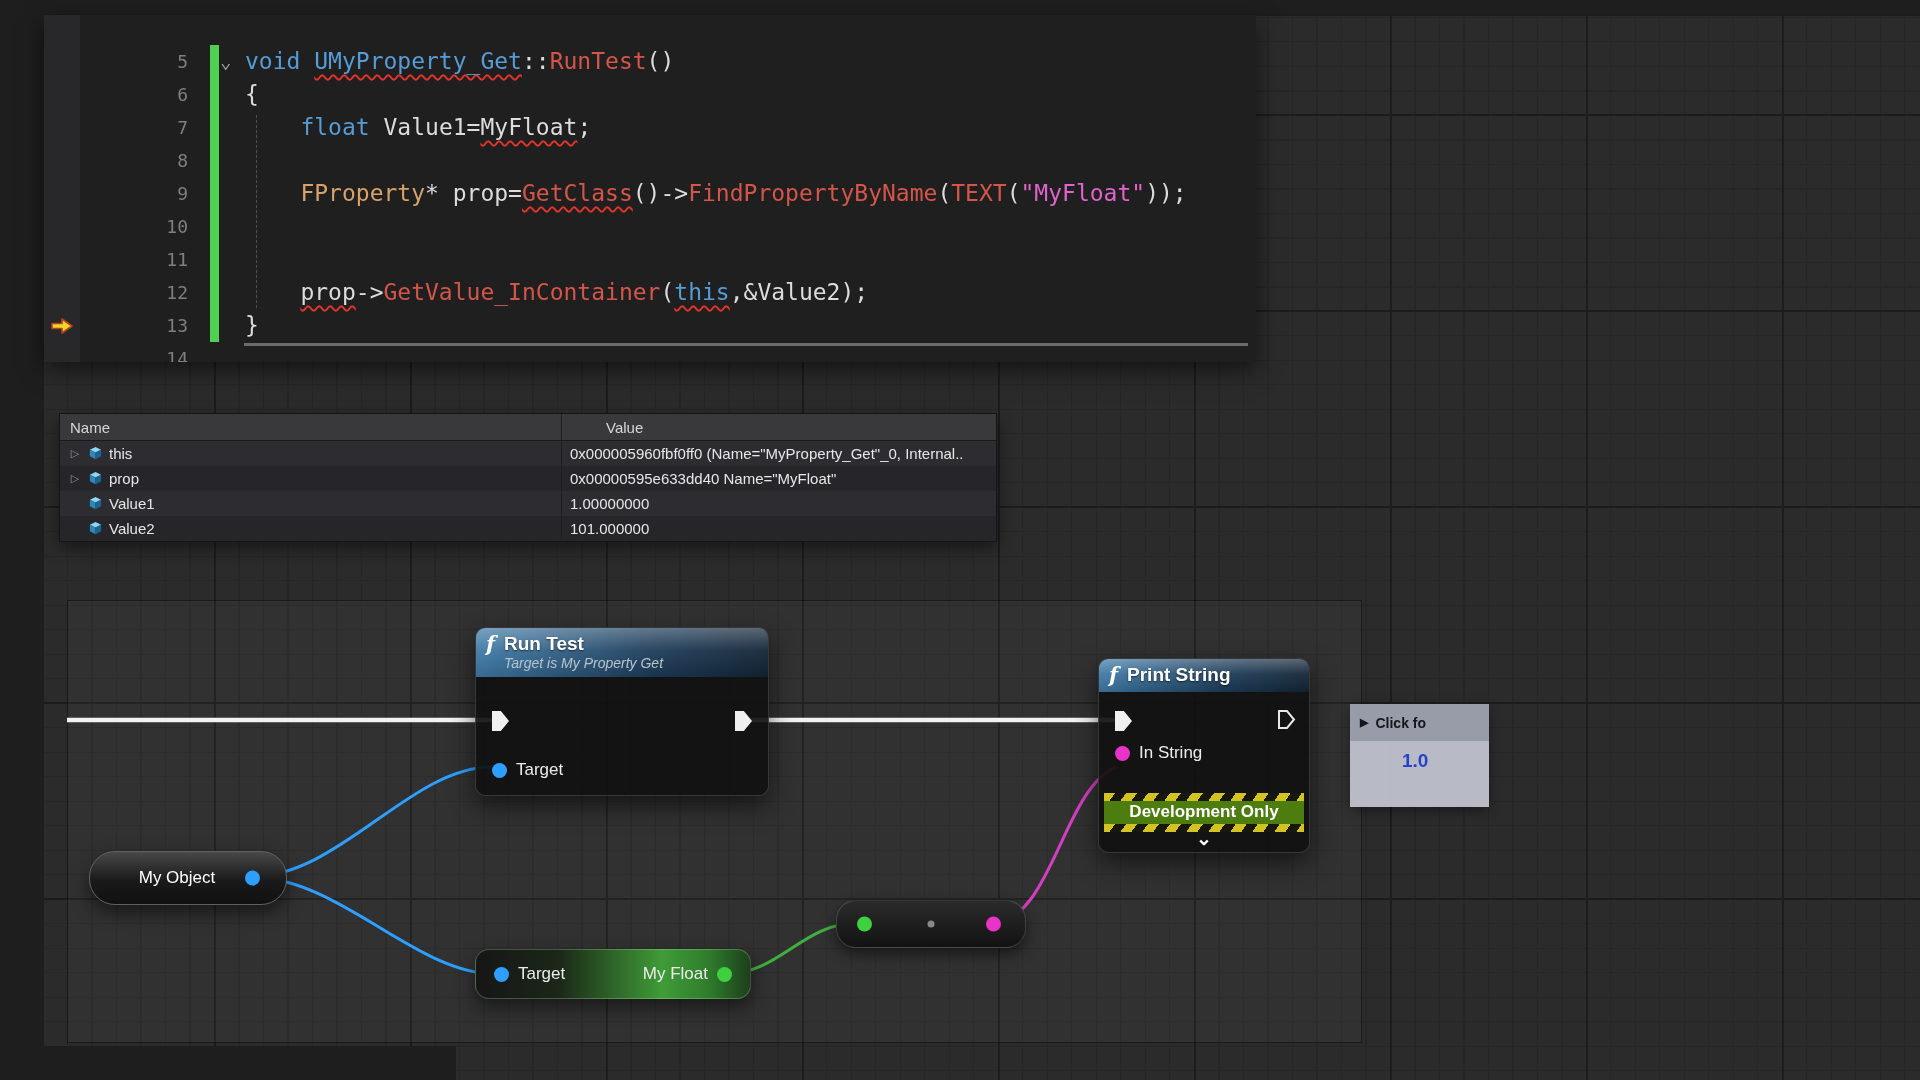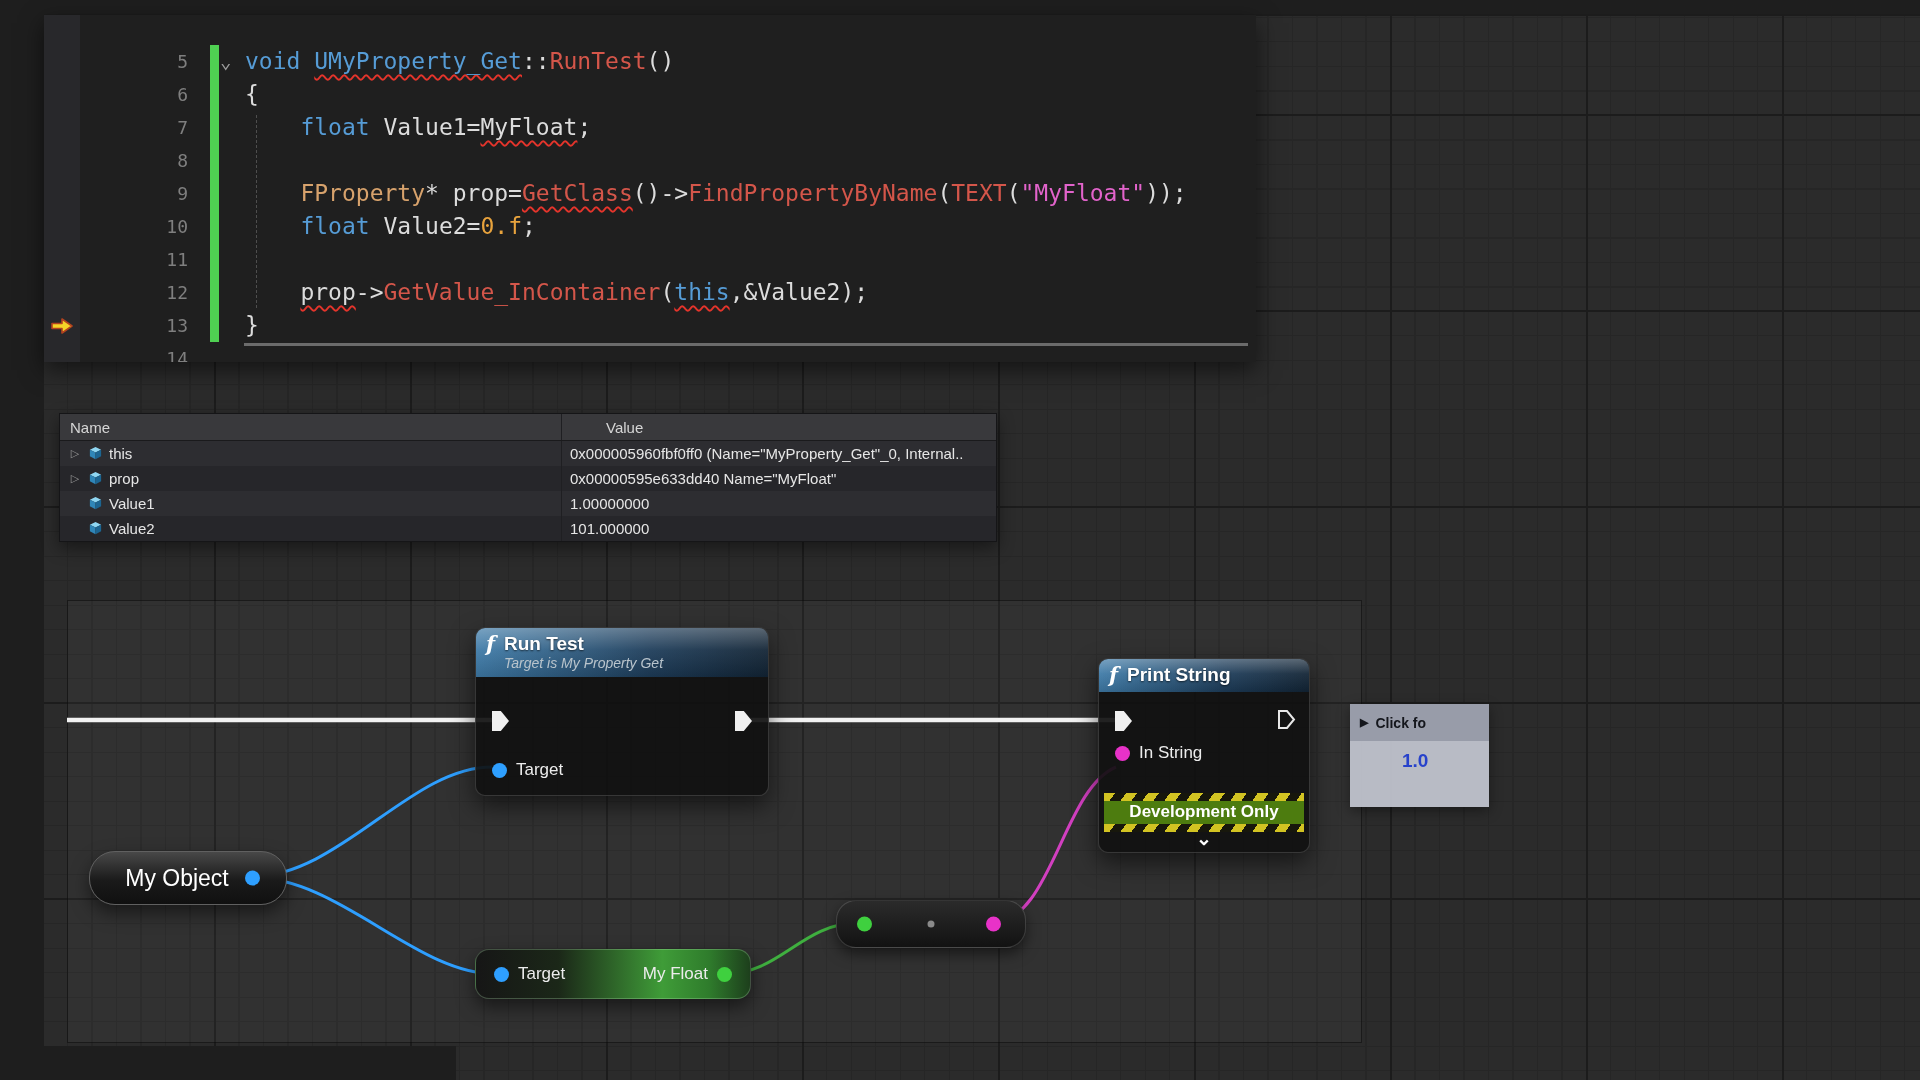--- a/index.html
+++ b/index.html
@@ -45,21 +45,21 @@
   .run-test .pin-row{left:16px;top:132px;}
   .print-string .pin-row{left:16px;top:84px;}
   .pin-label{font-size:17px;color:#ececec;}
   .ps-banner{position:absolute;left:5px;right:5px;top:134px;}
   .hazard{height:8px;background:repeating-linear-gradient(125deg,#d2c322 0 9px,#17170c 9px 18px);}
   .banner-label{background:#4d7c0f;color:#fff;font-weight:bold;font-size:17px;text-align:center;padding:1px 0 2px;}
   .ps-chevron{position:absolute;left:0;right:0;top:170px;text-align:center;color:#fff;font-size:19px;font-weight:bold;line-height:20px;}
   .my-object{position:absolute;left:89px;top:851px;width:196px;height:52px;border-radius:26px;z-index:4;
     background:linear-gradient(to bottom,#484848,#1a1a1a 55%,#101010);border:1px solid #606060;
     box-shadow:0 8px 18px rgba(0,0,0,0.5);display:flex;align-items:center;justify-content:center;}
-  .my-object .mo-label{color:#fff;font-size:23px;margin-right:22px;text-align:center;}
+  .my-object .mo-label{color:#fff;font-size:17px;margin-right:22px;text-align:center;}
   .my-object .pin-circle{position:absolute;right:26px;top:50%;transform:translateY(-50%);}
   .getter{position:absolute;left:475px;top:949px;width:276px;height:50px;border-radius:14px;z-index:4;
     background:linear-gradient(to right,#161616 0%,#1b2718 30%,#3f9c38 68%,#2f7c2c 85%,#1d3f1c 100%);
     border:1px solid rgba(200,255,200,0.25);box-shadow:0 8px 18px rgba(0,0,0,0.5);
     display:flex;align-items:center;justify-content:space-between;padding:0 18px;box-sizing:border-box;}
   .pin-group{display:flex;align-items:center;gap:9px;}
   .conv{position:absolute;left:836px;top:900px;width:188px;height:46px;border-radius:20px;z-index:4;
     background:linear-gradient(to bottom,#2b2b2b,#121212);border:1px solid rgba(255,255,255,0.15);
     box-shadow:0 6px 14px rgba(0,0,0,0.5);}
   .conv .pin-circle.green{position:absolute;left:20px;top:50%;transform:translateY(-50%);}
@@ -226,21 +226,20 @@
         <div class="code-row">
           <div class="c-margin"></div>
           <div class="c-num">9</div>
           <div class="c-bar green"></div>
           <div class="c-code"><span class="tk-pl">    </span><span class="tk-ty">FProperty</span><span class="tk-pl">* </span><span class="tk-pl">prop</span><span class="tk-pl">=</span><span class="tk-fn sq">GetClass</span><span class="tk-pl">()-&gt;</span><span class="tk-fn">FindPropertyByName</span><span class="tk-pl">(</span><span class="tk-fn">TEXT</span><span class="tk-pl">(</span><span class="tk-str">"MyFloat"</span><span class="tk-pl">));</span></div>
         </div>
         <div class="code-row">
           <div class="c-margin"></div>
           <div class="c-num">10</div>
           <div class="c-bar green"></div>
-          <div class="c-code"><span class="tk-pl">    </span><span class="tk-kw">float</span><span class="tk-pl"> </span><span class="tk-pl">Value2</span><span class="tk-pl">=</span><span class="tk-num">0.f</span><span class="tk-pl">;</span></div>
         </div>
         <div class="code-row">
           <div class="c-margin"></div>
           <div class="c-num">11</div>
           <div class="c-bar green"></div>
           <div class="c-code"></div>
         </div>
         <div class="code-row">
           <div class="c-margin"></div>
           <div class="c-num">12</div>

